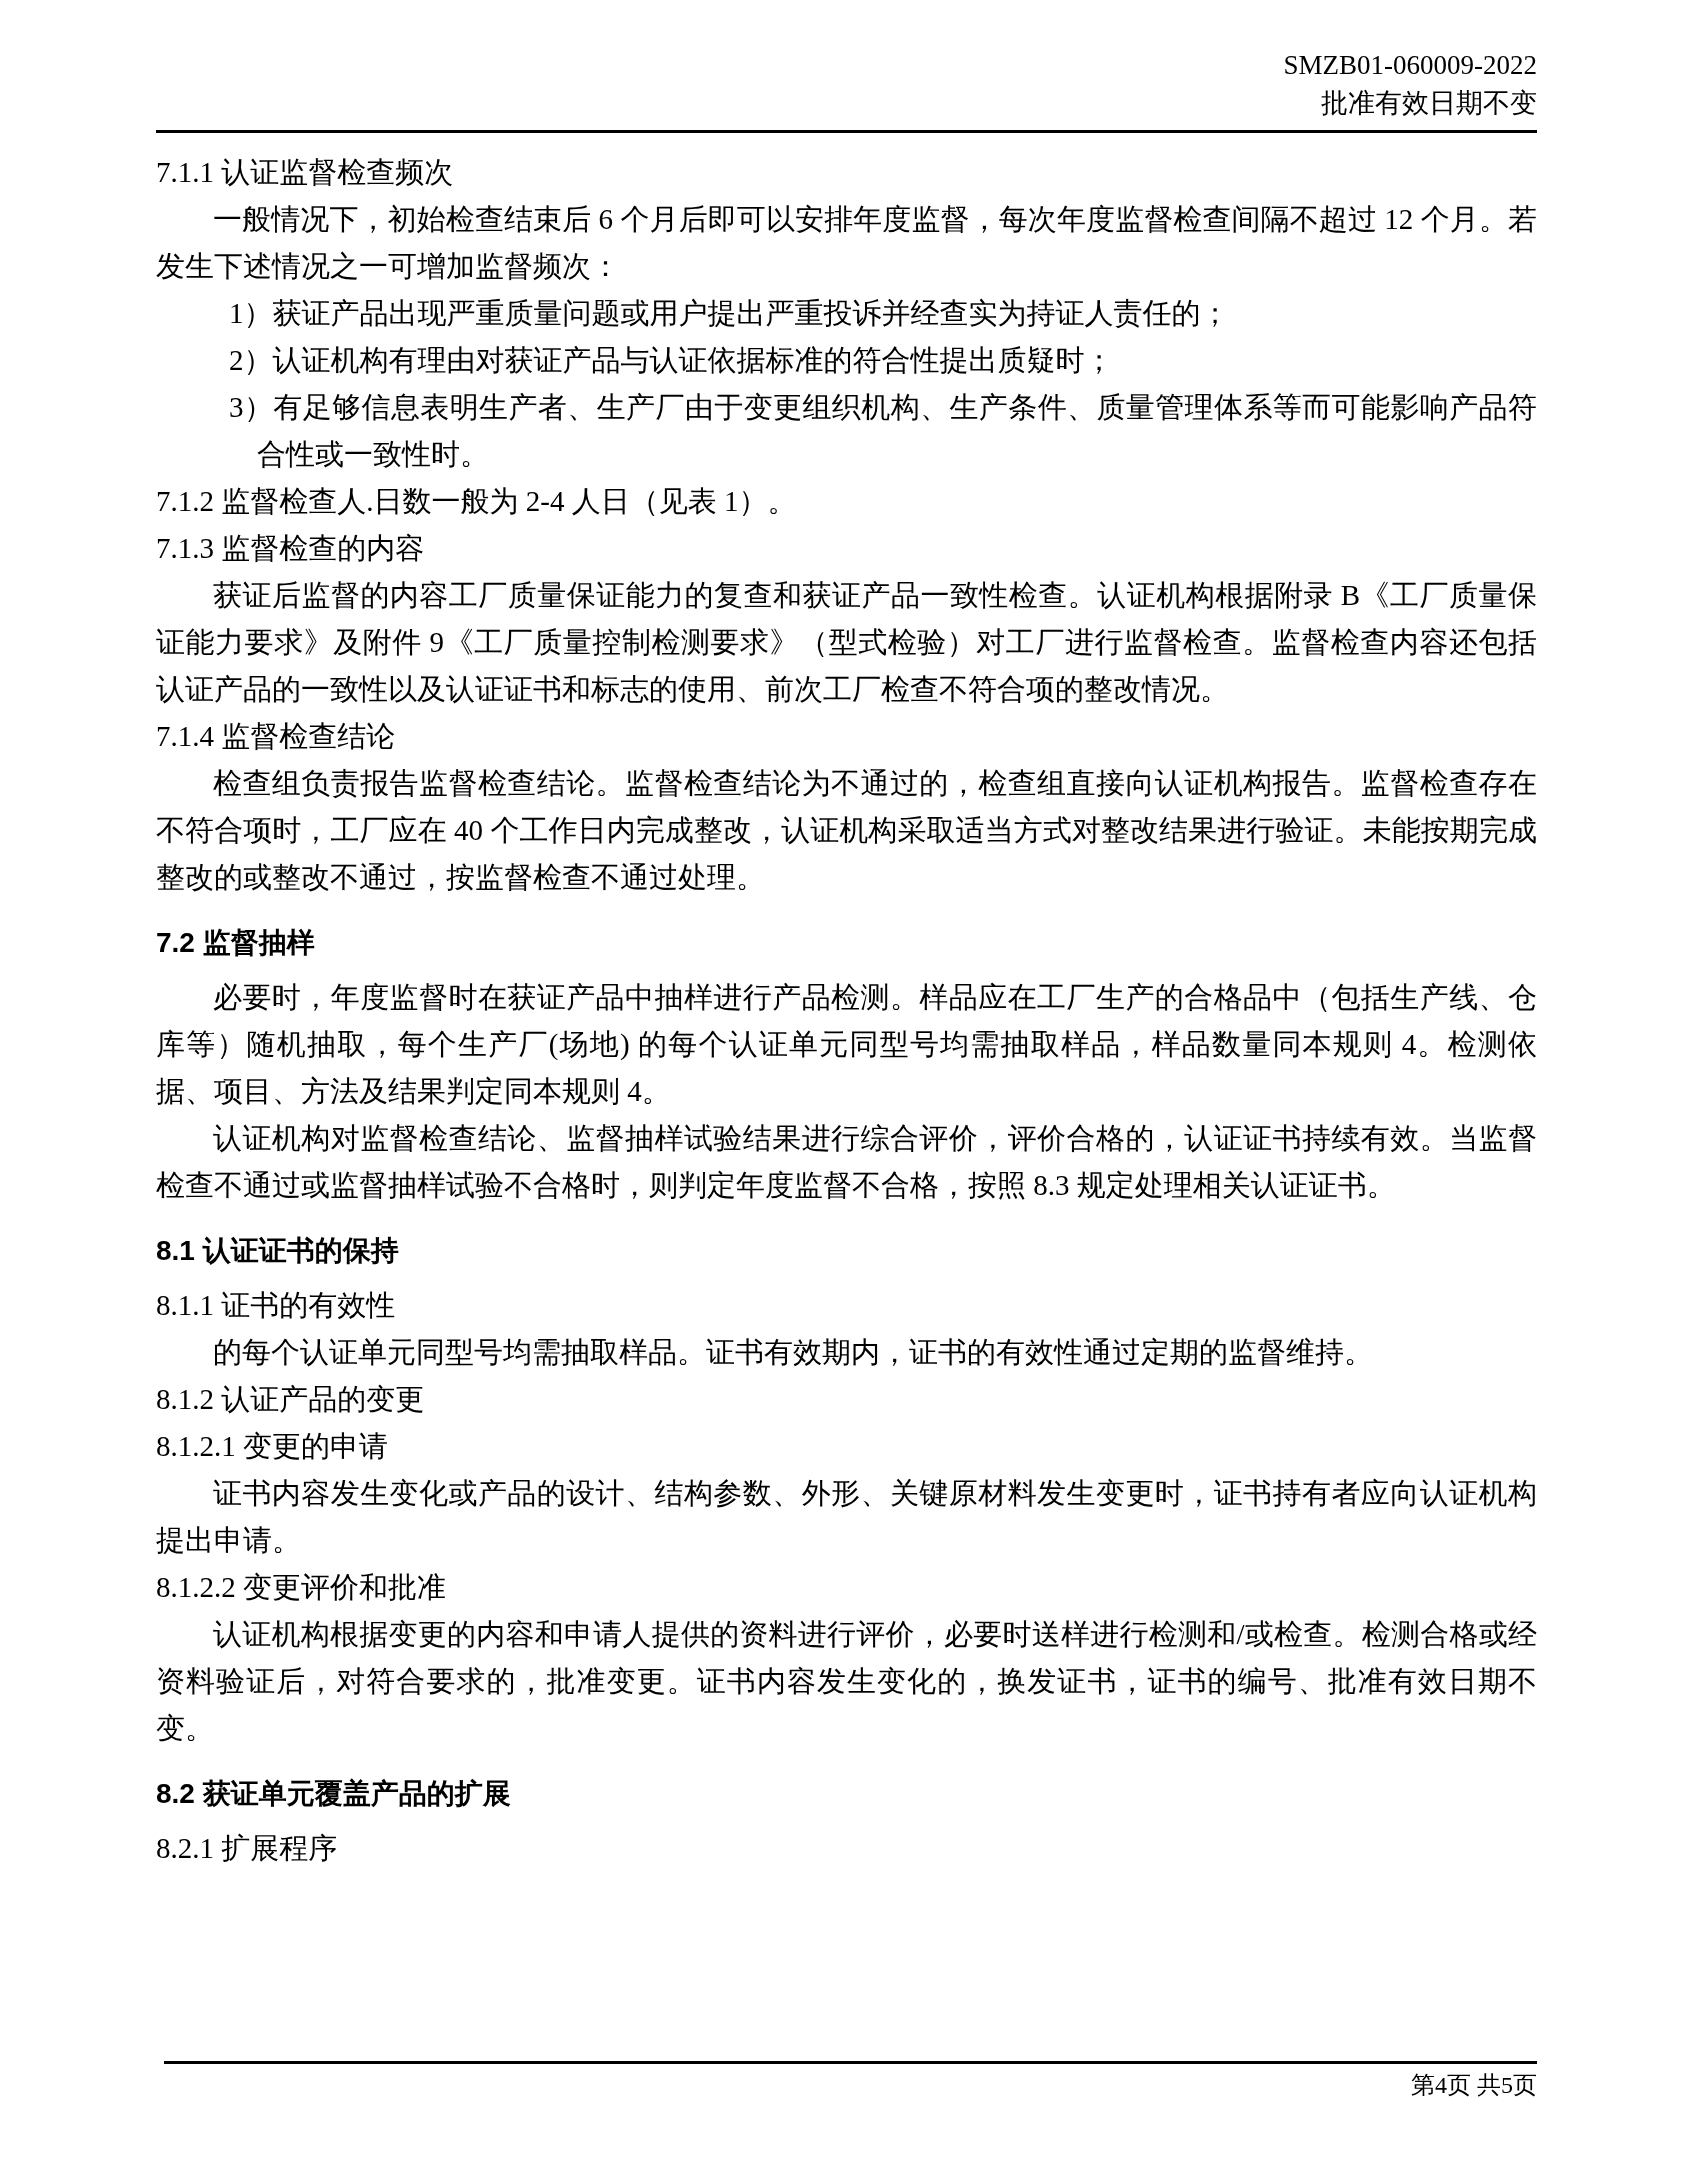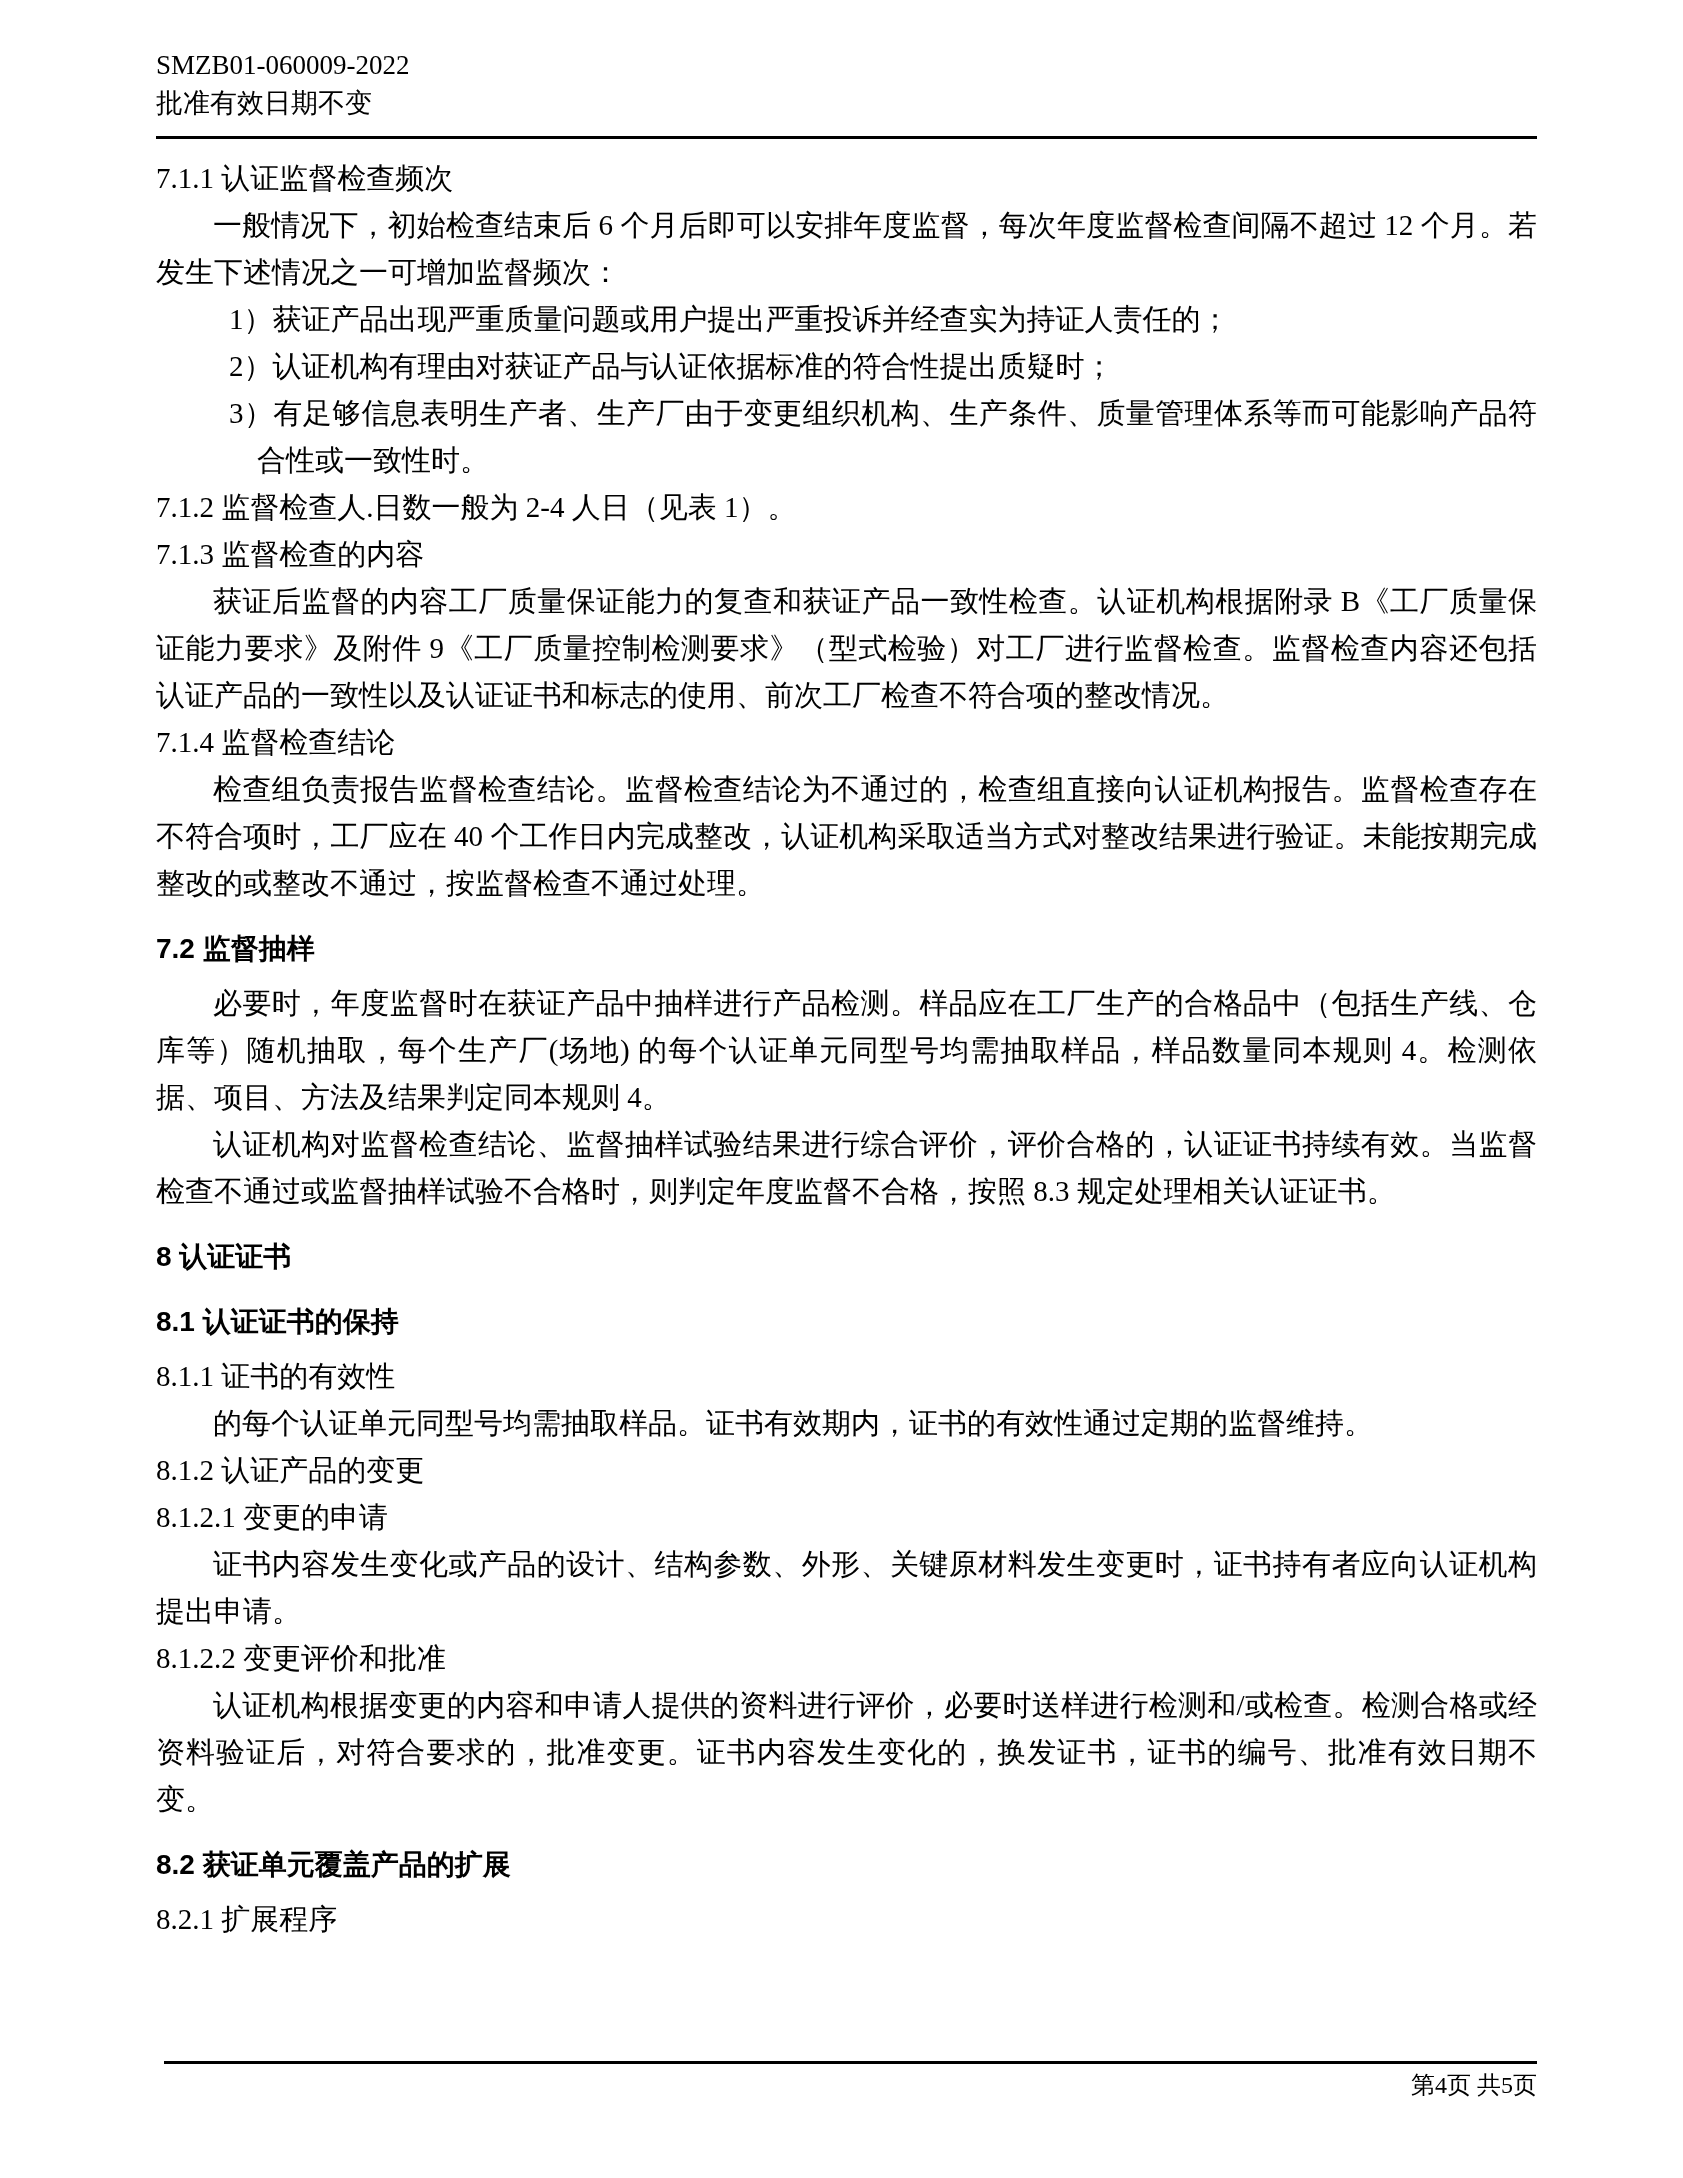--- a/index.html
+++ b/index.html
@@ -8,23 +8,24 @@
     width: 1683px;
     height: 2178px;
     background: #ffffff;
     color: #000000;
     font-family: "Liberation Serif", "DejaVu Serif", serif;
     box-sizing: border-box;
     padding: 46px 146px 0 156px;
     overflow: hidden;
   }
   .doc-header {
+    text-align: right;
     font-size: 27px;
     line-height: 38px;
-    padding-bottom: 14px;
+    padding-bottom: 8px;
     border-bottom: 3px solid #000000;
   }
   .content {
     padding-top: 16px;
     font-size: 29px;
     line-height: 47px;
   }
   .content > div { margin: 0; }
   .h-sub { text-align: left; }
   .h-bold {
@@ -72,21 +73,20 @@
     <div class="li">2）认证机构有理由对获证产品与认证依据标准的符合性提出质疑时；</div>
     <div class="li">3）有足够信息表明生产者、生产厂由于变更组织机构、生产条件、质量管理体系等而可能影响产品符合性或一致性时。</div>
     <div class="h-sub">7.1.2 监督检查人.日数一般为 2-4 人日（见表 1）。</div>
     <div class="h-sub">7.1.3 监督检查的内容</div>
     <div class="para">获证后监督的内容工厂质量保证能力的复查和获证产品一致性检查。认证机构根据附录 B《工厂质量保证能力要求》及附件 9《工厂质量控制检测要求》（型式检验）对工厂进行监督检查。监督检查内容还包括认证产品的一致性以及认证证书和标志的使用、前次工厂检查不符合项的整改情况。</div>
     <div class="h-sub">7.1.4 监督检查结论</div>
     <div class="para">检查组负责报告监督检查结论。监督检查结论为不通过的，检查组直接向认证机构报告。监督检查存在不符合项时，工厂应在 40 个工作日内完成整改，认证机构采取适当方式对整改结果进行验证。未能按期完成整改的或整改不通过，按监督检查不通过处理。</div>
     <div class="h-bold">7.2 监督抽样</div>
     <div class="para">必要时，年度监督时在获证产品中抽样进行产品检测。样品应在工厂生产的合格品中（包括生产线、仓库等）随机抽取，每个生产厂(场地) 的每个认证单元同型号均需抽取样品，样品数量同本规则 4。检测依据、项目、方法及结果判定同本规则 4。</div>
     <div class="para">认证机构对监督检查结论、监督抽样试验结果进行综合评价，评价合格的，认证证书持续有效。当监督检查不通过或监督抽样试验不合格时，则判定年度监督不合格，按照 8.3 规定处理相关认证证书。</div>
-    <div class="h-bold">8 认证证书</div>
     <div class="h-bold">8.1 认证证书的保持</div>
     <div class="h-sub">8.1.1 证书的有效性</div>
     <div class="para">的每个认证单元同型号均需抽取样品。证书有效期内，证书的有效性通过定期的监督维持。</div>
     <div class="h-sub">8.1.2 认证产品的变更</div>
     <div class="h-sub">8.1.2.1 变更的申请</div>
     <div class="para">证书内容发生变化或产品的设计、结构参数、外形、关键原材料发生变更时，证书持有者应向认证机构提出申请。</div>
     <div class="h-sub">8.1.2.2 变更评价和批准</div>
     <div class="para">认证机构根据变更的内容和申请人提供的资料进行评价，必要时送样进行检测和/或检查。检测合格或经资料验证后，对符合要求的，批准变更。证书内容发生变化的，换发证书，证书的编号、批准有效日期不变。</div>
     <div class="h-bold">8.2 获证单元覆盖产品的扩展</div>
     <div class="h-sub">8.2.1 扩展程序</div>

